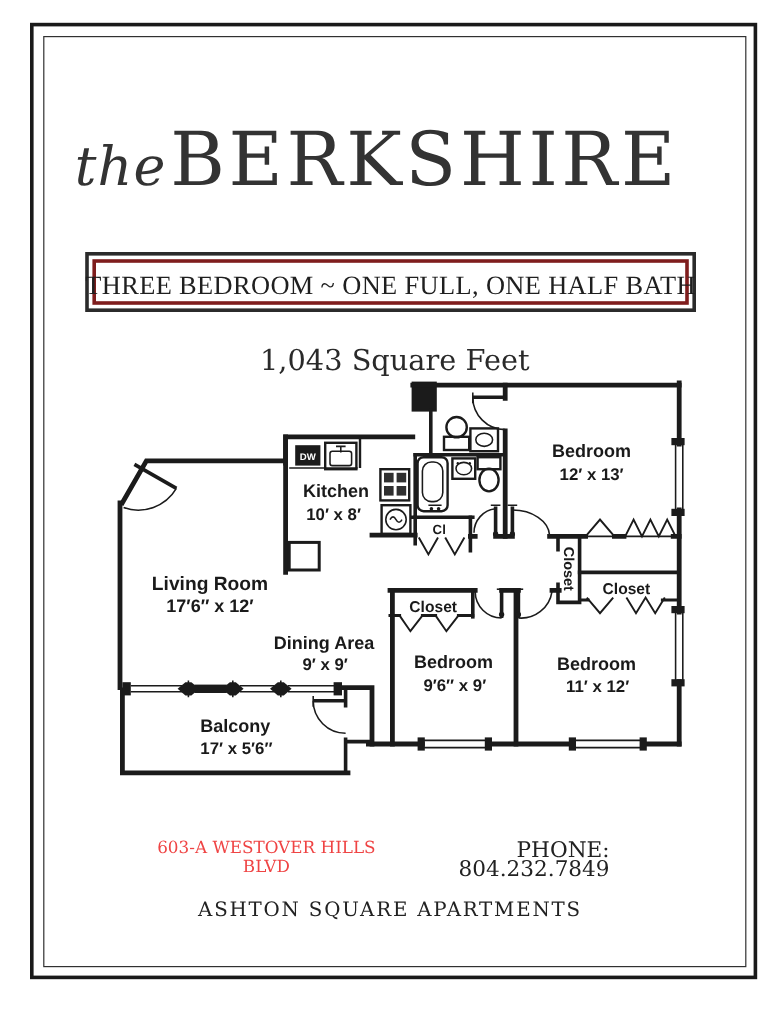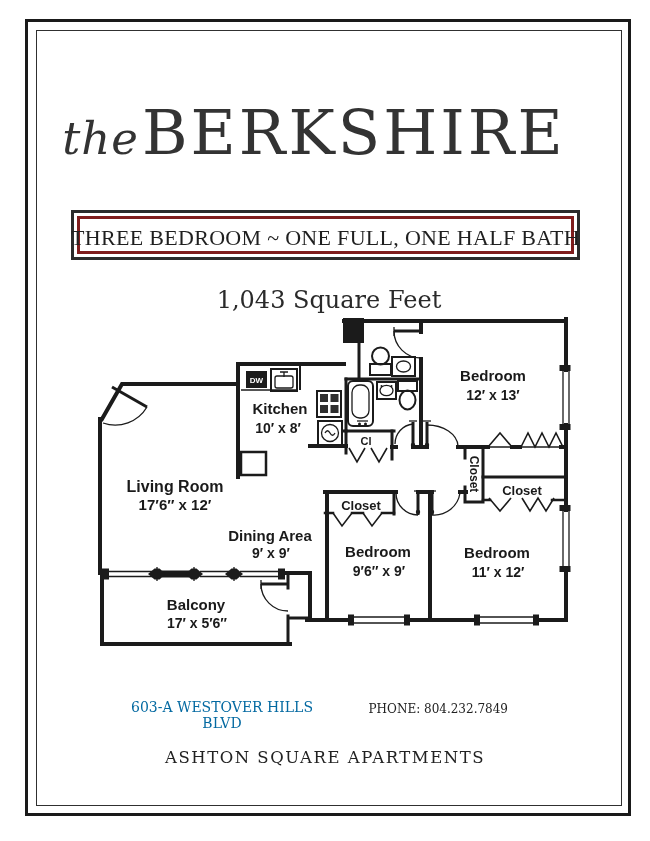--- a/index.html
+++ b/index.html
@@ -23,23 +23,23 @@
                  border:3px solid #7f1d1d;display:flex;align-items:flex-end;justify-content:center;}
   .unitbox-text{font-family:"Liberation Serif",serif;font-size:22px;color:#1f1f1f;
                 letter-spacing:.3px;white-space:nowrap;}
   .sqft{position:absolute;left:0;top:270px;width:564px;text-align:center;
         padding-left:94px;box-sizing:border-box;
         font-family:"DejaVu Serif",serif;font-size:24px;color:#2a2a2a;margin-top:16px;}
   
   .plan{position:absolute;left:70px;top:312px;width:510px;height:345px;}
   
   .addr{position:absolute;left:110px;top:699px;width:224px;text-align:center;
-        font-family:"DejaVu Serif",serif;font-size:14px;line-height:16px;color:#0369a1;}
+        font-family:"DejaVu Serif",serif;font-size:14px;line-height:16px;color:#ef4444;}
   .phones{position:absolute;left:357px;top:701px;width:151px;text-align:right;
-          font-family:"DejaVu Serif",serif;font-size:12px;line-height:16px;color:#222;}
+          font-family:"DejaVu Serif",serif;font-size:18px;line-height:16px;color:#222;}
   .complex{position:absolute;left:0;top:748px;width:650px;text-align:center;
            box-sizing:border-box;
            font-family:"DejaVu Serif",serif;font-size:16.5px;letter-spacing:1.5px;color:#222;}
   
   text{font-family:"Liberation Sans",sans-serif;font-weight:bold;fill:#1a1a1a;}
   .t15{font-size:15px;} .t14{font-size:14px;} .t16{font-size:16px;}
   .t13{font-size:13px;} .t12{font-size:12px;} .t11{font-size:11px;}
   .tdw{font-size:8px;fill:#ffffff;}
   .w4{stroke:#1b1b1b;stroke-width:4;fill:none;stroke-linecap:square;}
   .w3{stroke:#1b1b1b;stroke-width:3;fill:none;stroke-linecap:square;}

